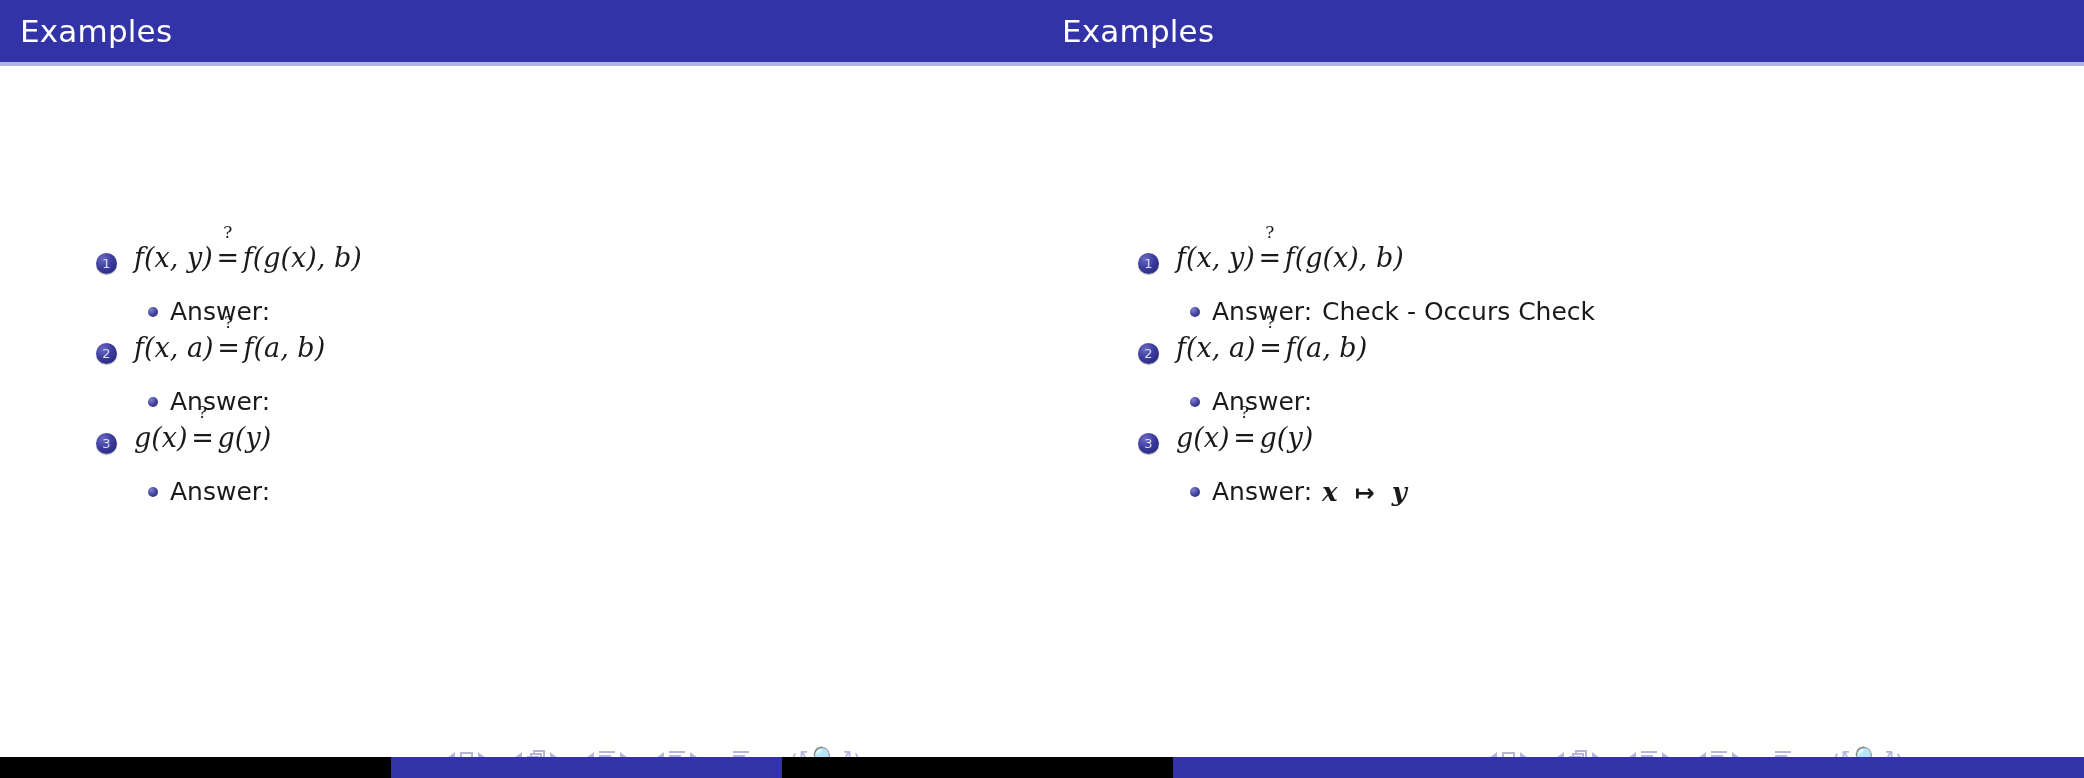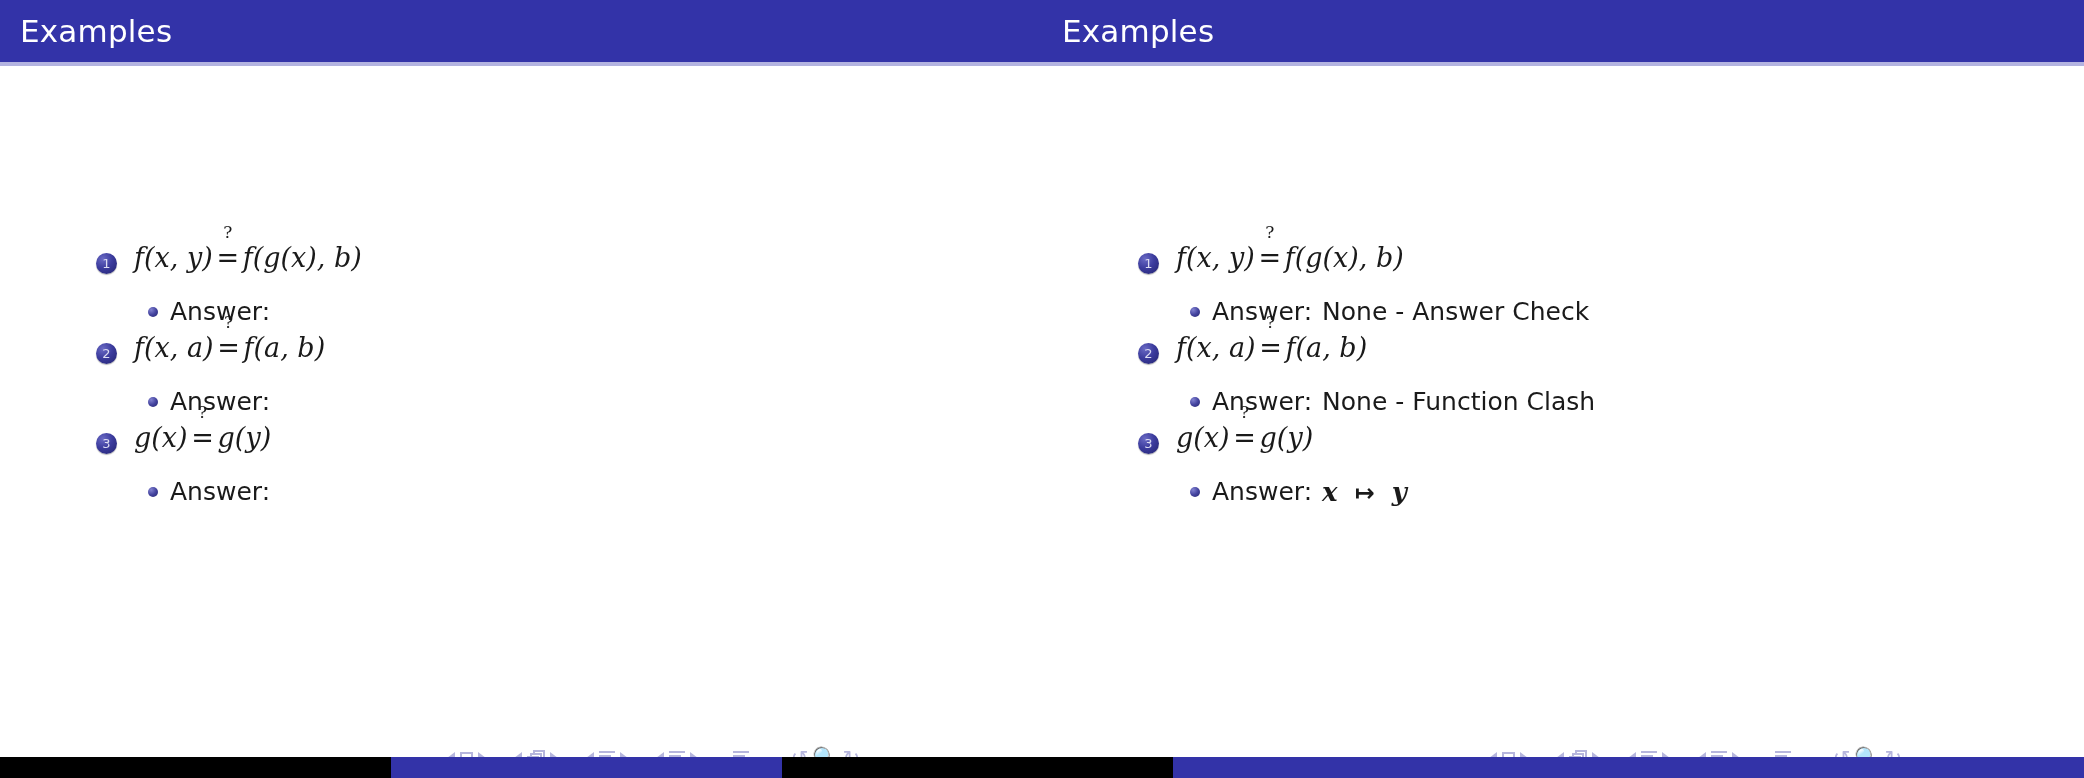--- a/index.html
+++ b/index.html
@@ -396,21 +396,21 @@
                   <span class="eqsign">=</span>
                 </span>
                 <span class="mi">f(g(x), b)</span>
               </span>
             </div>
             <ul class="answers sub-indent">
               <li>
                 <span class="dotball"></span>
                 <span class="answer-text">
                   <span class="answer-label">Answer:</span>
-                  <span class="answer-value">None - Answer Check</span>
+                  <span class="answer-value">Check - Occurs Check</span>
                 </span>
               </li>
             </ul>
           </li>
 
           <li>
             <div class="enum-row">
               <span class="numball">2</span>
               <span class="math">
                 <span class="mi">f(x, a)</span>
@@ -419,21 +419,20 @@
                   <span class="eqsign">=</span>
                 </span>
                 <span class="mi">f(a, b)</span>
               </span>
             </div>
             <ul class="answers sub-indent">
               <li>
                 <span class="dotball"></span>
                 <span class="answer-text">
                   <span class="answer-label">Answer:</span>
-                  <span class="answer-value">None - Function Clash</span>
                 </span>
               </li>
             </ul>
           </li>
 
           <li>
             <div class="enum-row">
               <span class="numball">3</span>
               <span class="math">
                 <span class="mi">g(x)</span>

